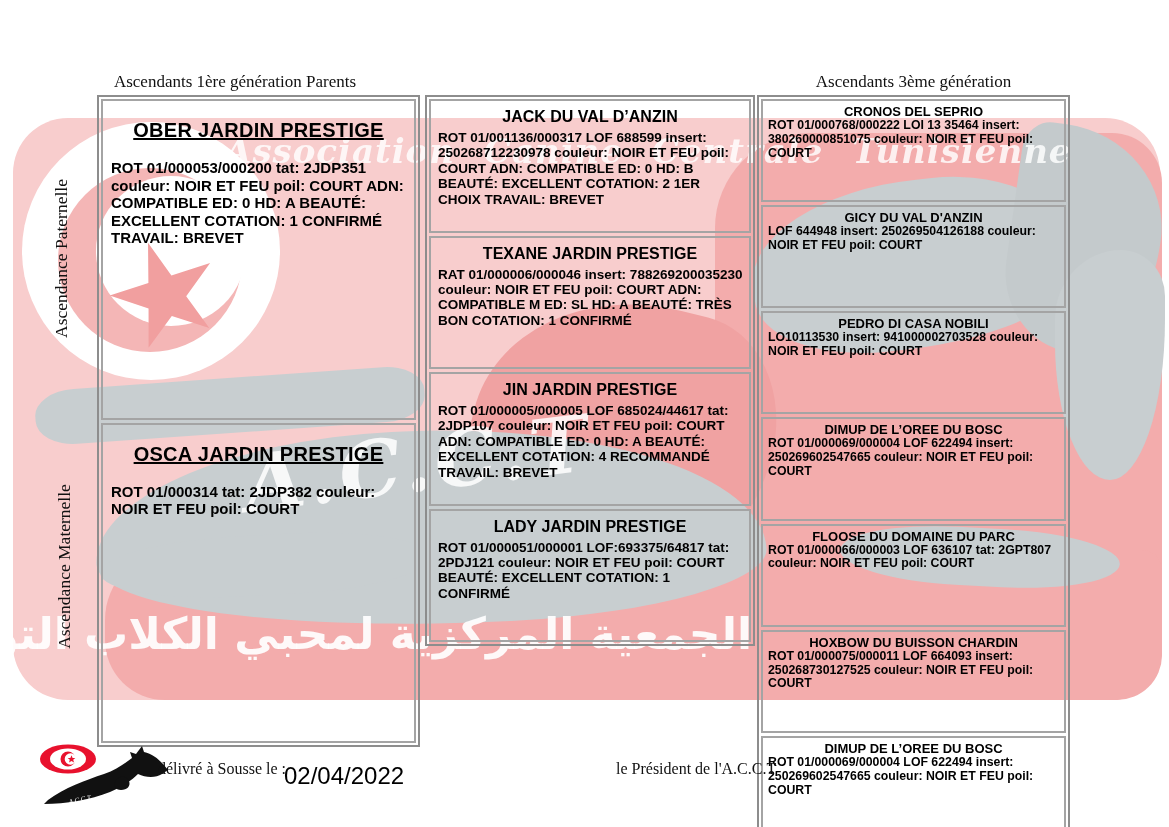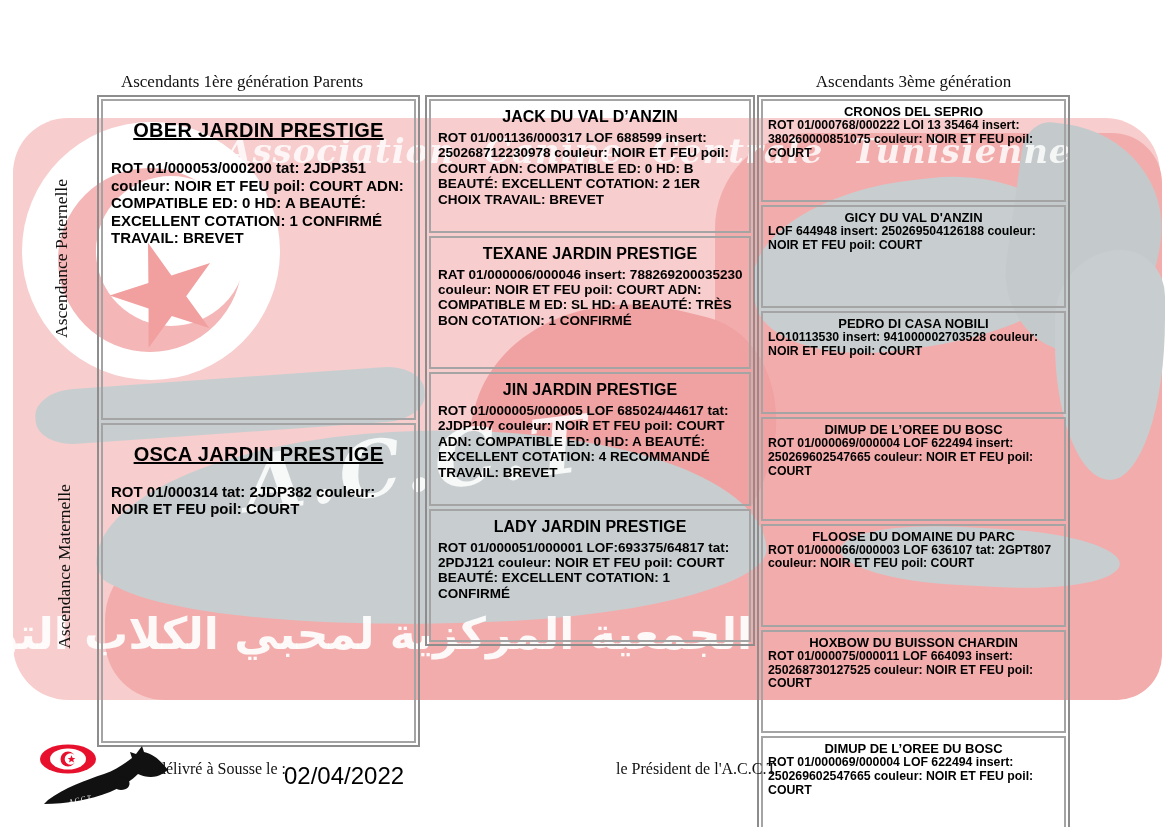--- a/index.html
+++ b/index.html
@@ -31,21 +31,21 @@
   .wm-script { left:225px; top:131px; width:790px; white-space:nowrap;
                font:italic 700 34px "DejaVu Serif", serif; color:rgba(255,255,255,.82); word-spacing:16px; letter-spacing:1px; }
   .wm-acct   { left:243px; top:418px; font:italic 700 78px "DejaVu Serif", serif;
                color:rgba(255,255,255,.85); transform:rotate(-7deg); letter-spacing:4px; }
   .wm-arabic { left:112px; top:608px; width:640px; direction:rtl; text-align:center; white-space:nowrap;
                font:700 44px "DejaVu Sans", sans-serif; color:rgba(255,255,255,.92); }
 
   
   .col-header { position:absolute; top:72px; z-index:2; text-align:center;
                 font-family:"Liberation Serif", serif; font-size:17px; color:#111; }
-  .hdr-1 { left:97px;  width:290px; }
+  .hdr-1 { left:90px;  width:290px; }
   .hdr-2 { left:425px; width:330px; }
   .hdr-3 { left:757px; width:313px; }
   .side-label { position:absolute; z-index:2; white-space:nowrap; transform:rotate(-90deg);
                 font-family:"Liberation Serif", serif; font-size:17.5px; color:#111; }
   .side-paternal { left:-18px; top:248px; }
   .side-maternal { left:-18px; top:556px; }
 
   
   .pcol { position:absolute; z-index:1; border:2px solid #8d8d8d; padding:2px;
           display:flex; flex-direction:column; gap:3px; background:transparent; }

